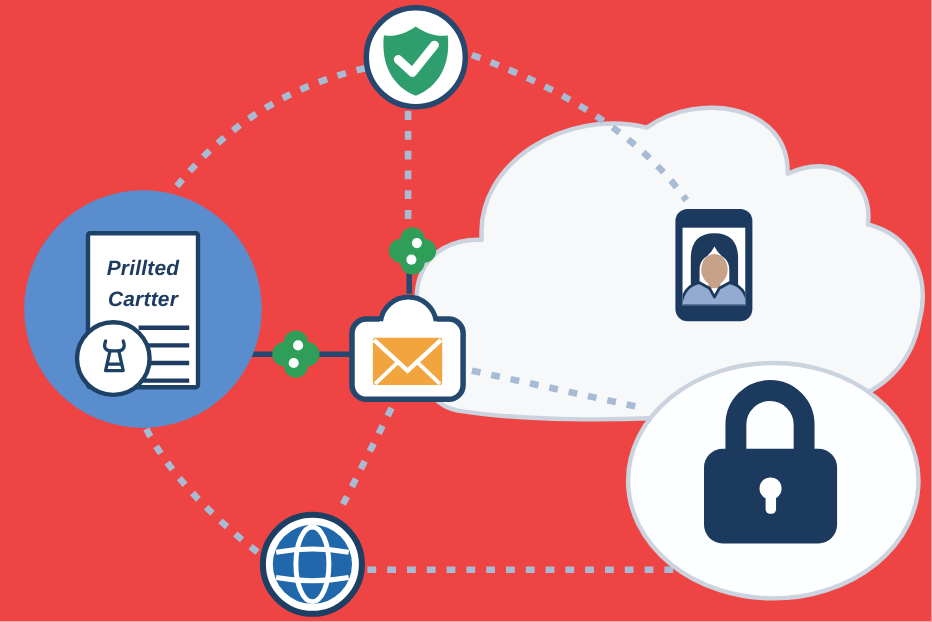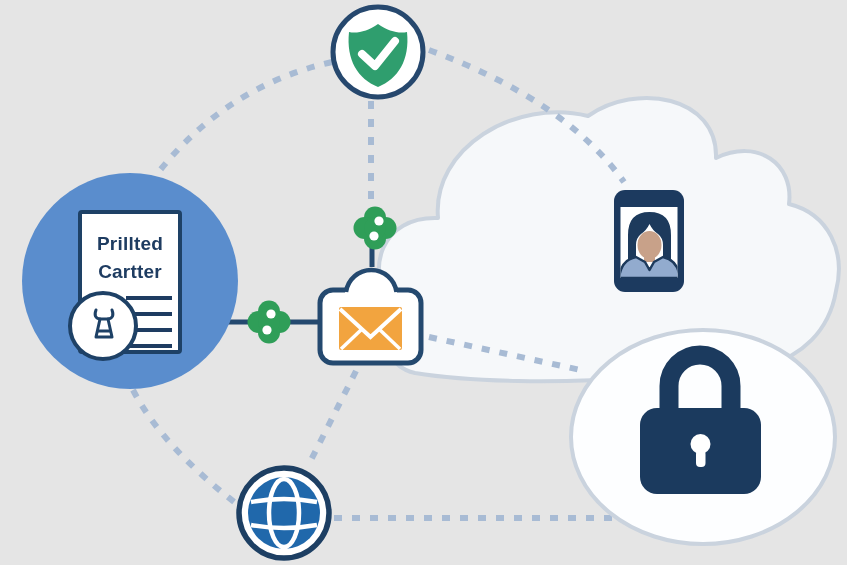--- a/index.html
+++ b/index.html
@@ -1,19 +1,20 @@
 <!DOCTYPE html>
 <html><head>
 <meta charset="utf-8">
 <style>
   html,body{margin:0;padding:0;background:#ffffff;}
   .canvas{
     position:relative;width:847px;height:565px;overflow:hidden;
-    background:#e5e5e5;
+    background:#ef4444;
     font-family:"Liberation Sans", sans-serif;
+    font-style:italic;
   }
   svg{display:block;}
   .doc-title{font-family:"Liberation Sans", sans-serif;font-weight:700;font-size:19px;letter-spacing:.2px;}
 </style>
 </head>
 <body>
 
 <div class="canvas">
 <svg width="847" height="565" viewBox="0 0 847 565" xmlns="http://www.w3.org/2000/svg">
 

